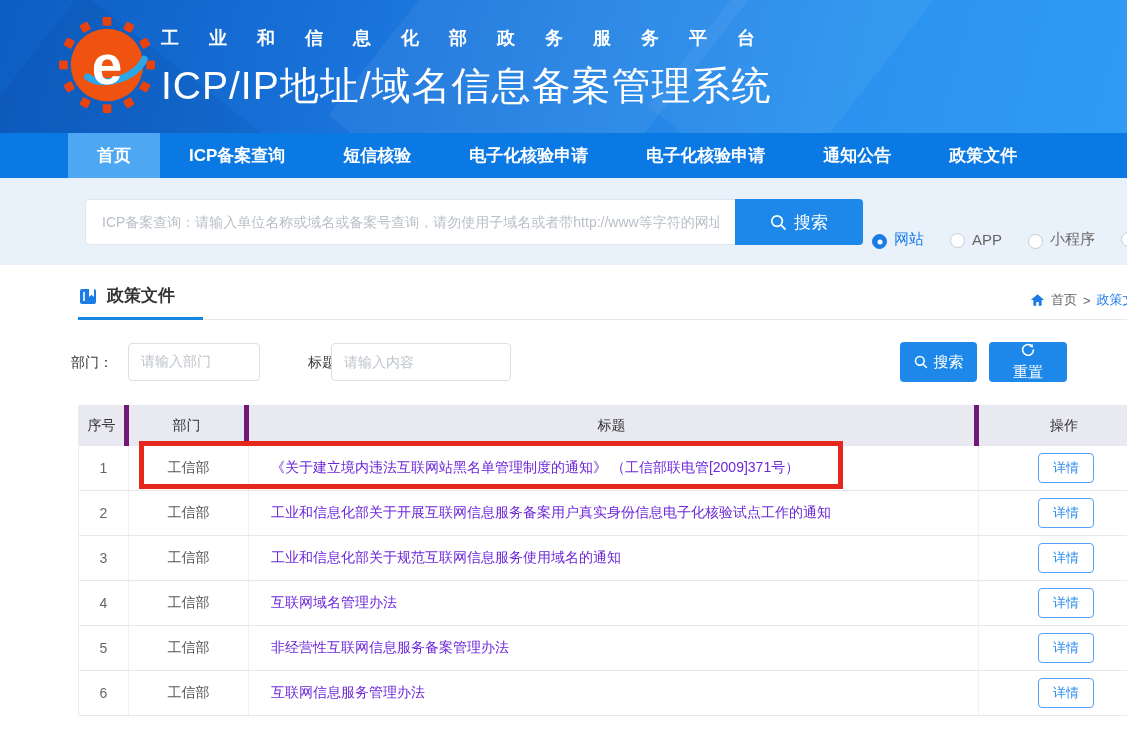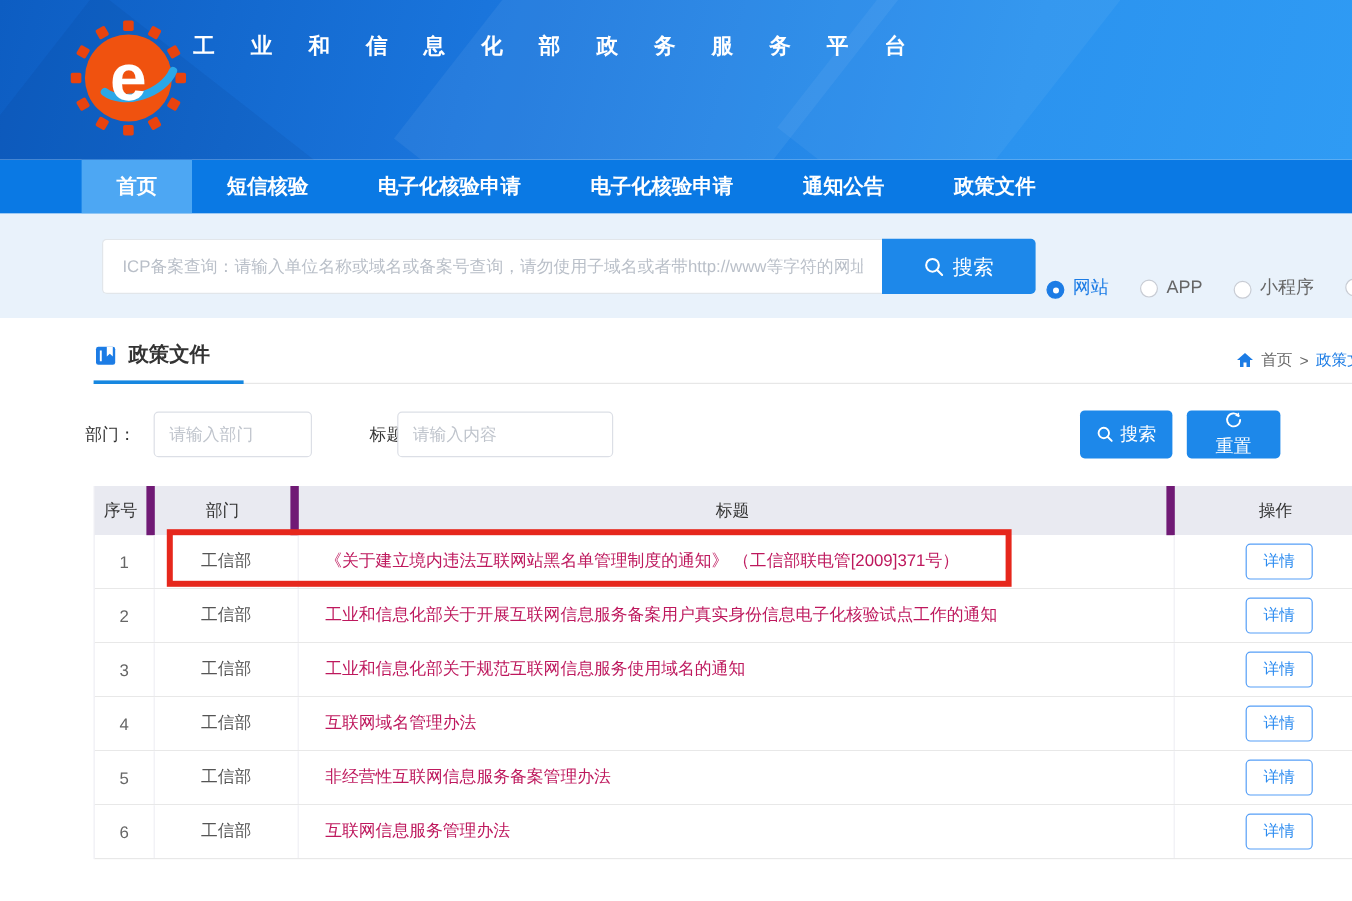--- a/index.html
+++ b/index.html
@@ -85,47 +85,47 @@
   
   .filter-row { position:absolute; left:0; top:342px; width:1127px; height:42px; }
   .filter-label { position:absolute; top:0; line-height:40px; font-size:14px; color:#333; }
   .lbl-dept { left:71px; }
   .lbl-title { left:308px; }
   .filter-input {
     position:absolute; top:1px; height:38px; border:1px solid #dcdfe6; border-radius:4px;
     padding:0 12px; font-size:14px; color:#333; outline:none; background:#fff;
   }
   .filter-input::placeholder { color:#bfc4cc; }
-  .inp-dept { left:128px; width:132px; }
+  .inp-dept { left:128px; width:132px;font-family:Liberation Mono, monospace; }
   .inp-title { left:331px; width:180px; }
   .filter-btn {
     position:absolute; top:0; height:40px; border:none; border-radius:4px;
     background:#1d88ea; color:#fff; font-size:15px; cursor:pointer;
     display:flex; align-items:center; justify-content:center; gap:6px;
   }
   .btn-search { left:900px; width:77px; }
   .btn-reset { left:989px; width:78px;flex-direction:column; }
 
   
   .policy-table {
     position:absolute; left:78px; top:405px; width:1075px;
     border-left:1px solid #ececf2; font-size:14px;
   }
   .t-row { display:grid; grid-template-columns:50px 120px 730px 175px; }
   .t-head { background:#e9eaf1; }
   .t-head .t-cell {
     height:41px; display:flex; align-items:center; justify-content:center;
-    color:#333; border-right:7px solid #701a75;
+    color:#333; border-right:5px solid #701a75;
   }
   .t-body .t-row { background:#fff; border-bottom:1px solid #e8e8e8; }
   .t-body .t-cell {
     height:44px; display:flex; align-items:center; justify-content:center;
     color:#555; border-right:1px solid #efeff4;
   }
-  .t-cell.c-title { justify-content:flex-start; padding-left:22px; color:#be185d; }
+  .t-cell.c-title { justify-content:flex-start; padding-left:22px; color:#6d28d9; }
   .t-cell.c-no { color:#666; }
   .detail-btn {
     padding:5px 14px; background:#fff; border:1px solid #569ff7; border-radius:4px;
     color:#2d8cf0; font-size:13px; cursor:pointer;
   }
 
   
   .highlight-box {
     position:absolute; left:139px; top:441px; width:704px; height:48px;
     border:5px solid #e6271c; pointer-events:none; z-index:50;
@@ -158,25 +158,27 @@
         <rect x="45.5" y="1" width="9" height="9" rx="1.5" transform="rotate(330 50 50)"></rect>
       </g>
       <circle cx="50" cy="50" r="37" fill="#f0520f"></circle>
       <path d="M30 62 A 34 22 -20 0 0 88 44" fill="none" stroke="#2ba7e8" stroke-width="7" stroke-linecap="round"></path>
       <text x="50" y="69" text-anchor="middle" font-size="56" font-weight="bold" fill="#ffffff" font-family="Liberation Sans, sans-serif">e</text>
     </svg>
   </div>
 
   <div class="header-titles">
     <div class="platform-title">工业和信息化部政务服务平台</div>
+    <div class="system-title">ICP/IP地址/域名信息备案管理系统</div>
   </div>
 </div>
 
 <div class="main-nav">
   <div class="nav-item active">首页</div>
+  <div class="nav-item">ICP备案查询</div>
   <div class="nav-item">短信核验</div>
   <div class="nav-item">电子化核验申请</div>
   <div class="nav-item">电子化核验申请</div>
   <div class="nav-item">通知公告</div>
   <div class="nav-item">政策文件</div>
 </div>
 
 <div class="search-band">
   <input class="icp-search-input" type="text" placeholder="ICP备案查询：请输入单位名称或域名或备案号查询，请勿使用子域名或者带http://www等字符的网址查询" style="">
   <button class="icp-search-btn">

